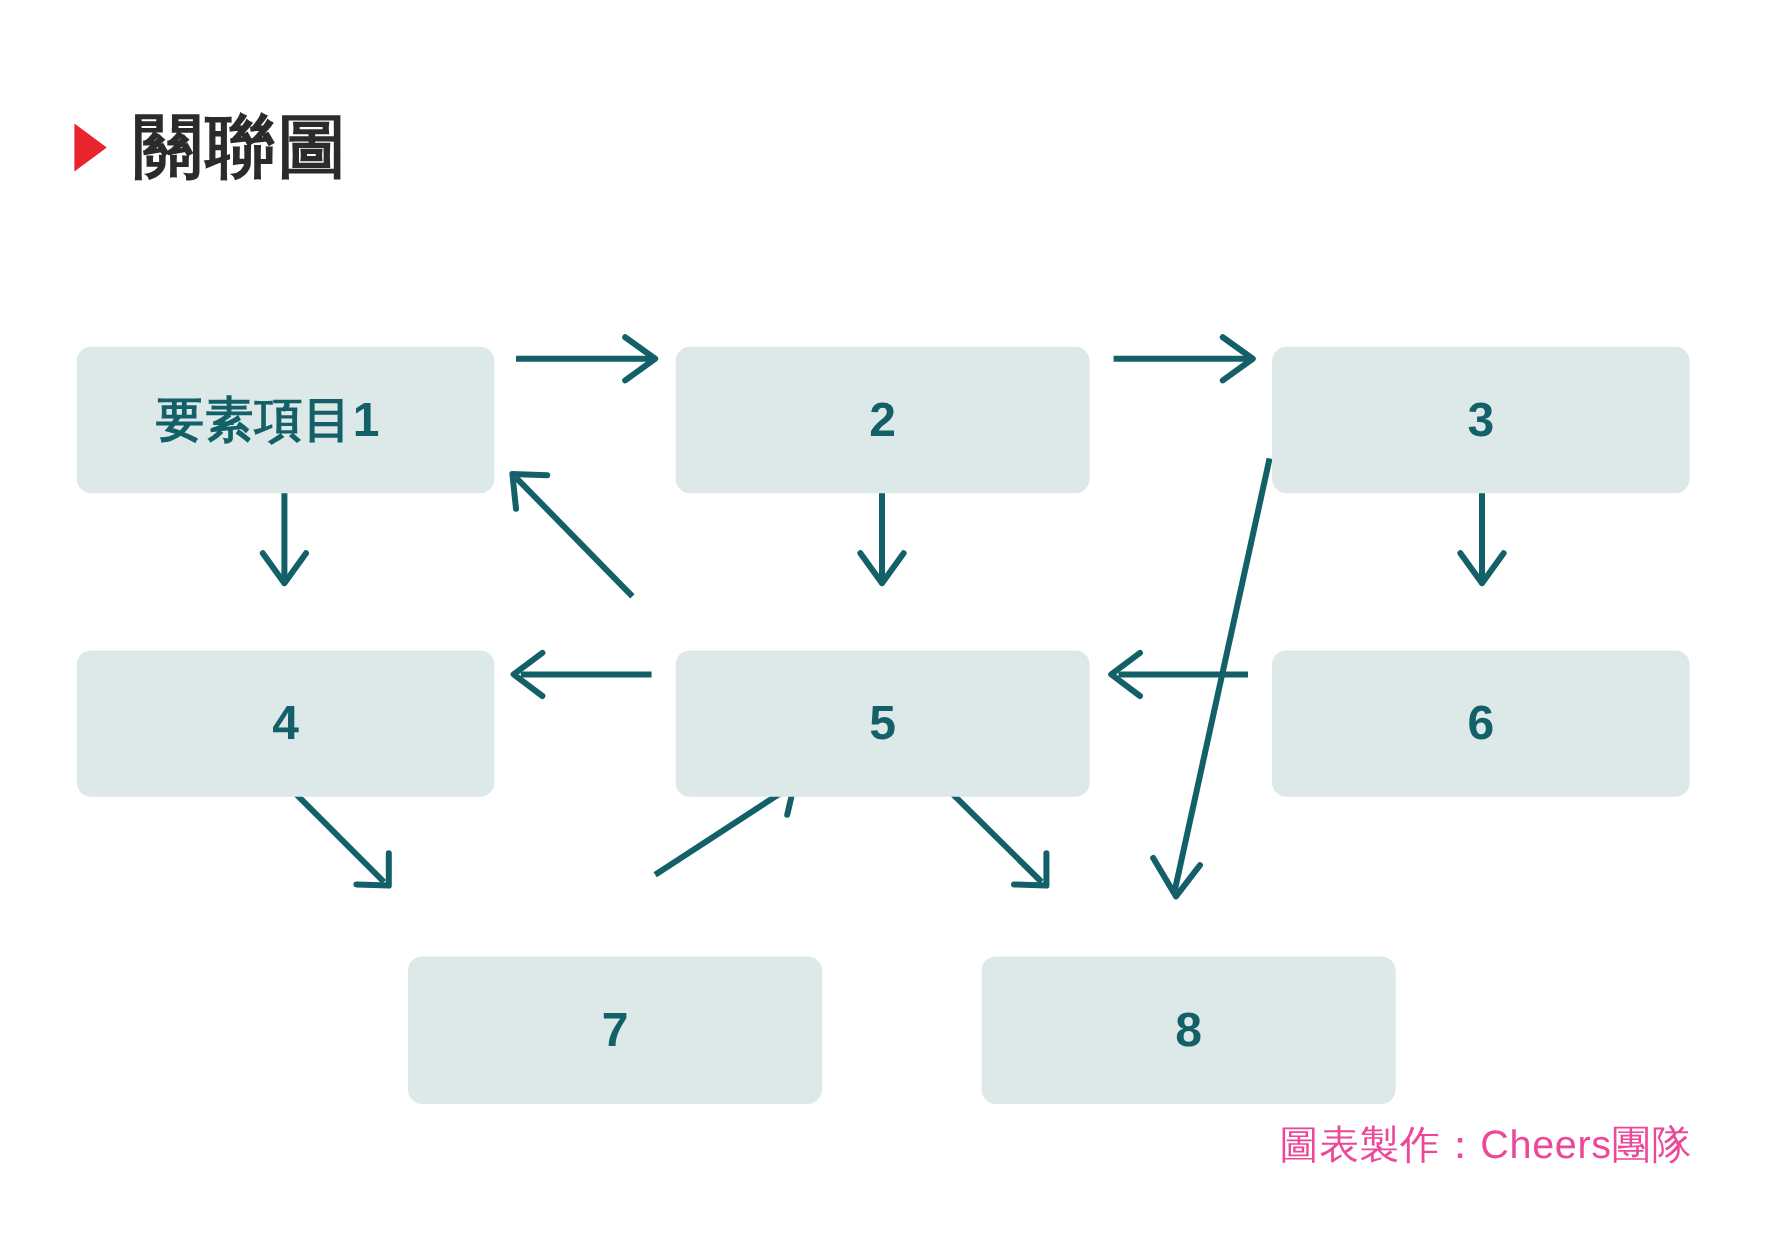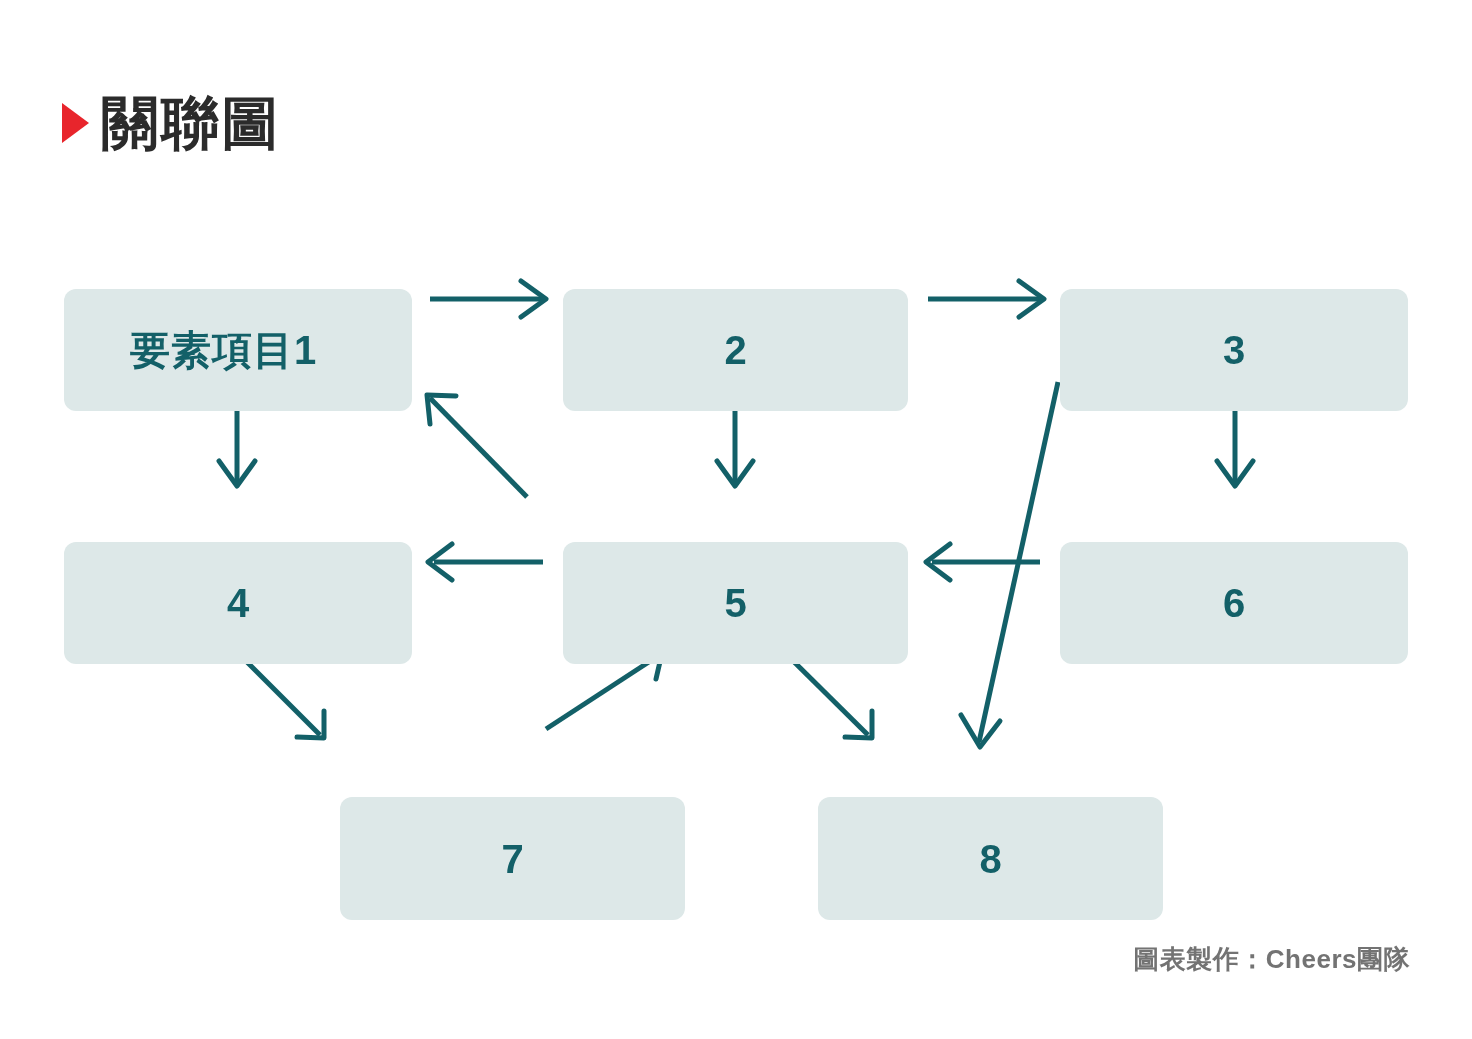--- a/index.html
+++ b/index.html
@@ -18,21 +18,21 @@
     overflow: hidden;
   }
 
   
   #title-row {
     position: absolute;
     left: 62px;
     top: 94px;
     display: flex;
     align-items: center;
-    gap: 12px;
+    gap: 22px;
   }
   #title-marker {
     width: 0;
     height: 0;
     border-left: 27px solid #e8252c;
     border-top: 20px solid transparent;
     border-bottom: 20px solid transparent;
     flex: none;
   }
   #title-text {
@@ -85,25 +85,24 @@
   #arrow-layer line, #arrow-layer polyline {
     stroke: #136068;
     fill: none;
   }
 
   
   #credit {
     position: absolute;
     right: 62px;
     bottom: 62px;
-    font-size: 26px;
-    color: #737373;
+    font-size: 33px;
+    color: #ec4899;
     white-space: nowrap;
     letter-spacing: 0.5px;
-    font-weight: bold;
   }
 </style>
 </head>
 <body>
 
 <div id="slide">
 
   <div id="title-row">
     <div id="title-marker"></div>
     <div id="title-text">關聯圖</div>

